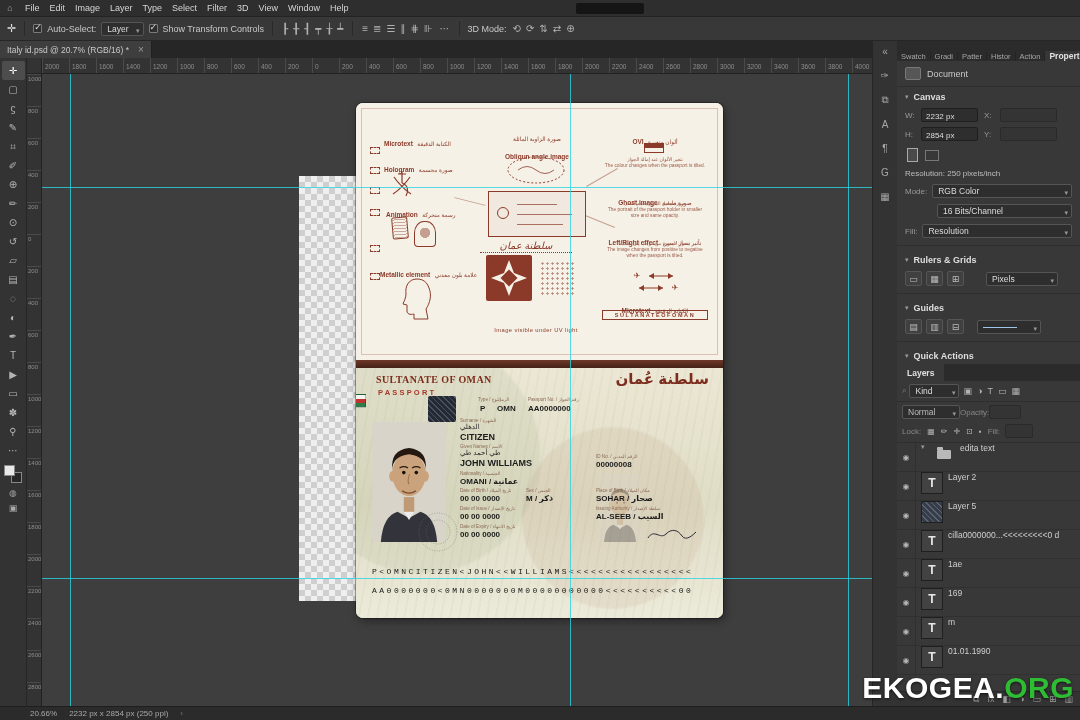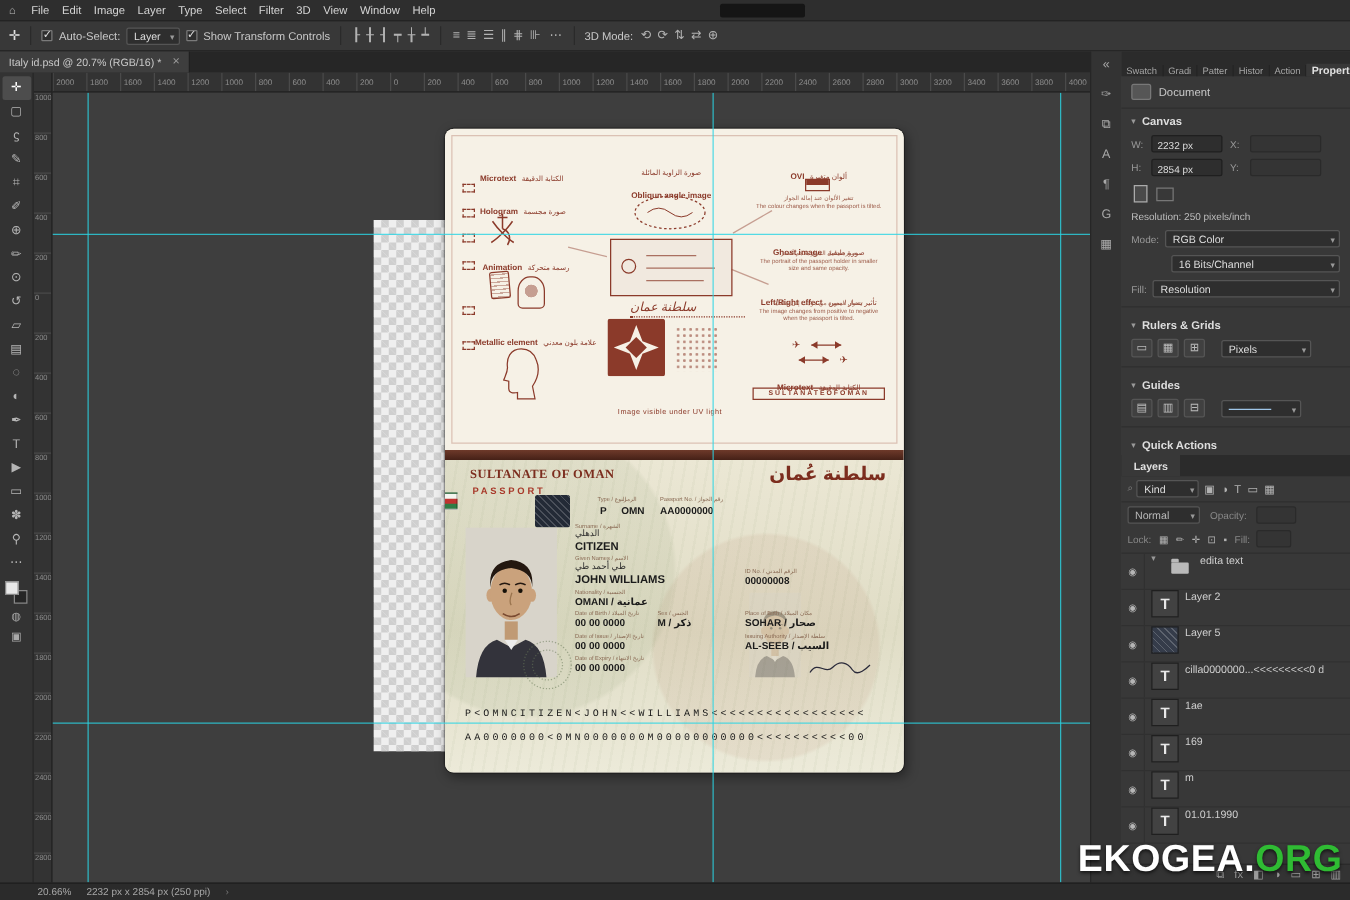--- a/index.html
+++ b/index.html
@@ -118,21 +118,21 @@
 .prop-row .dropdown{flex:1}
 .pdivider{height:1px;background:#2e2e2e;margin:4px 0}
 .mini-btn{width:17px;height:15px;border: 1px solid #555;border-radius:2px;background:#404040;display:flex;align-items:center;justify-content:center;font-size:9px;color:#bbb}
 
 
 .layers-tabbar{height:17px;background:#2b2b2b;display:flex;}
 .layers-tab{background:#383838;padding:0 10px;display:flex;align-items:center;font-size:8.5px;color:#e0e0e0;font-weight:bold}
 .lfilter{display:flex;gap:3px;padding:3px 5px;align-items:center;border-bottom:1px solid #2e2e2e}
 .lfilter .dropdown{width:50px}
 .lfilter .icon-btn{font-size:9px}
-.blend-row{display:flex;gap:8px;padding:3px 5px;align-items:center;font-size:8px;color:#888}
+.blend-row{display:flex;gap:0;padding:3px 5px;align-items:center;font-size:8px;color:#888}
 .blend-row .dropdown{width:58px;color:#bbb}
 .lock-row{display:flex;gap:5px;padding:2px 5px 4px;align-items:center;font-size:8px;color:#888;border-bottom:1px solid #2e2e2e}
 .layer-list{}
 .layer-row{display:flex;align-items:flex-start;height:29px;border-bottom:1px solid #303030;padding:0 4px 0 0;gap:5px;font-size:8.5px;color:#cfcfcf}
 .eye{width:19px;align-self:stretch;border-right:1px solid #303030;display:flex;align-items:center;justify-content:center;color:#b5b5b5;font-size:8px;flex:none}
 .eye::before{content:"◉"}
 .chevron{display:none;color:#999;font-size:7px;width:7px;flex:none}
 .chevron::before{content:"▾"}
 .layer-row.t-group .chevron{display:inline-block}
 .thumb{width:22px;height:22px;background:#424242;border:1px solid #1f1f1f;display:flex;align-items:center;justify-content:center;flex:none;position:relative}
@@ -454,21 +454,21 @@
       </svg>
       <div class="cbox abs" style="left:132px;top:88px;width:98px;height:46px">
         <span class="cir"></span>
         <span class="cln" style="left:28px;top:12px;width:40px"></span>
         <span class="cln" style="left:28px;top:22px;width:55px"></span>
         <span class="cln" style="left:28px;top:32px;width:46px"></span>
       </div>
       <span class="leader" style="left:228px;top:74px;width:36px;transform:rotate(-30deg)"></span>
       <span class="leader" style="left:228px;top:118px;width:32px;transform:rotate(22deg)"></span>
       <span class="leader" style="left:98px;top:98px;width:32px;transform:rotate(14deg)"></span>
-      <div class="callig abs" style="left:148px;top:137px;width:92px;">سلطنة عمان</div>
+      <div class="callig abs" style="left:124px;top:137px;width:92px;text-align:center">سلطنة عمان</div>
       <svg class="abs" style="left:130px;top:152px" width="46" height="46" viewBox="0 0 46 46">
         <rect width="46" height="46" rx="2" fill="#8b3a2a"></rect>
         <path d="M23 5 L28 18 L41 23 L28 28 L23 41 L18 28 L5 23 L18 18 Z" fill="#f6f1e6"></path>
         <rect x="17" y="17" width="12" height="12" transform="rotate(45 23 23)" fill="#8b3a2a"></rect>
       </svg>
       <div class="deco-dots abs" style="left:184px;top:158px;width:34px;height:36px"></div>
       <div class="uv-caption abs" style="left:100px;top:224px;width:160px">Image visible under UV light</div>
 
       <div class="abs" style="left:242px;top:27px;width:114px;text-align:center">
         <b class="ft-title">OVI</b>
@@ -666,21 +666,21 @@
     <div class="section">
         <span>Rulers &amp; Grids</span>
       </div>
     <div class="prop-row">
       <span style="display:flex;gap:4px">
 
       <span class="mini-btn">▭</span>
           <span class="mini-btn">▦</span>
           <span class="mini-btn">⊞</span>
         </span>
-      <span class="dropdown" style="width:72px;flex:none;margin-left:8px">Pixels</span>
+      <span class="dropdown" style="width:72px;flex:none;margin-left:17px">Pixels</span>
     </div>
     <div class="pdivider"></div>
 
     <div class="section">
         <span>Guides</span>
       </div>
     <div class="prop-row">
       <span style="display:flex;gap:4px">
 
       <span class="mini-btn">▤</span>

